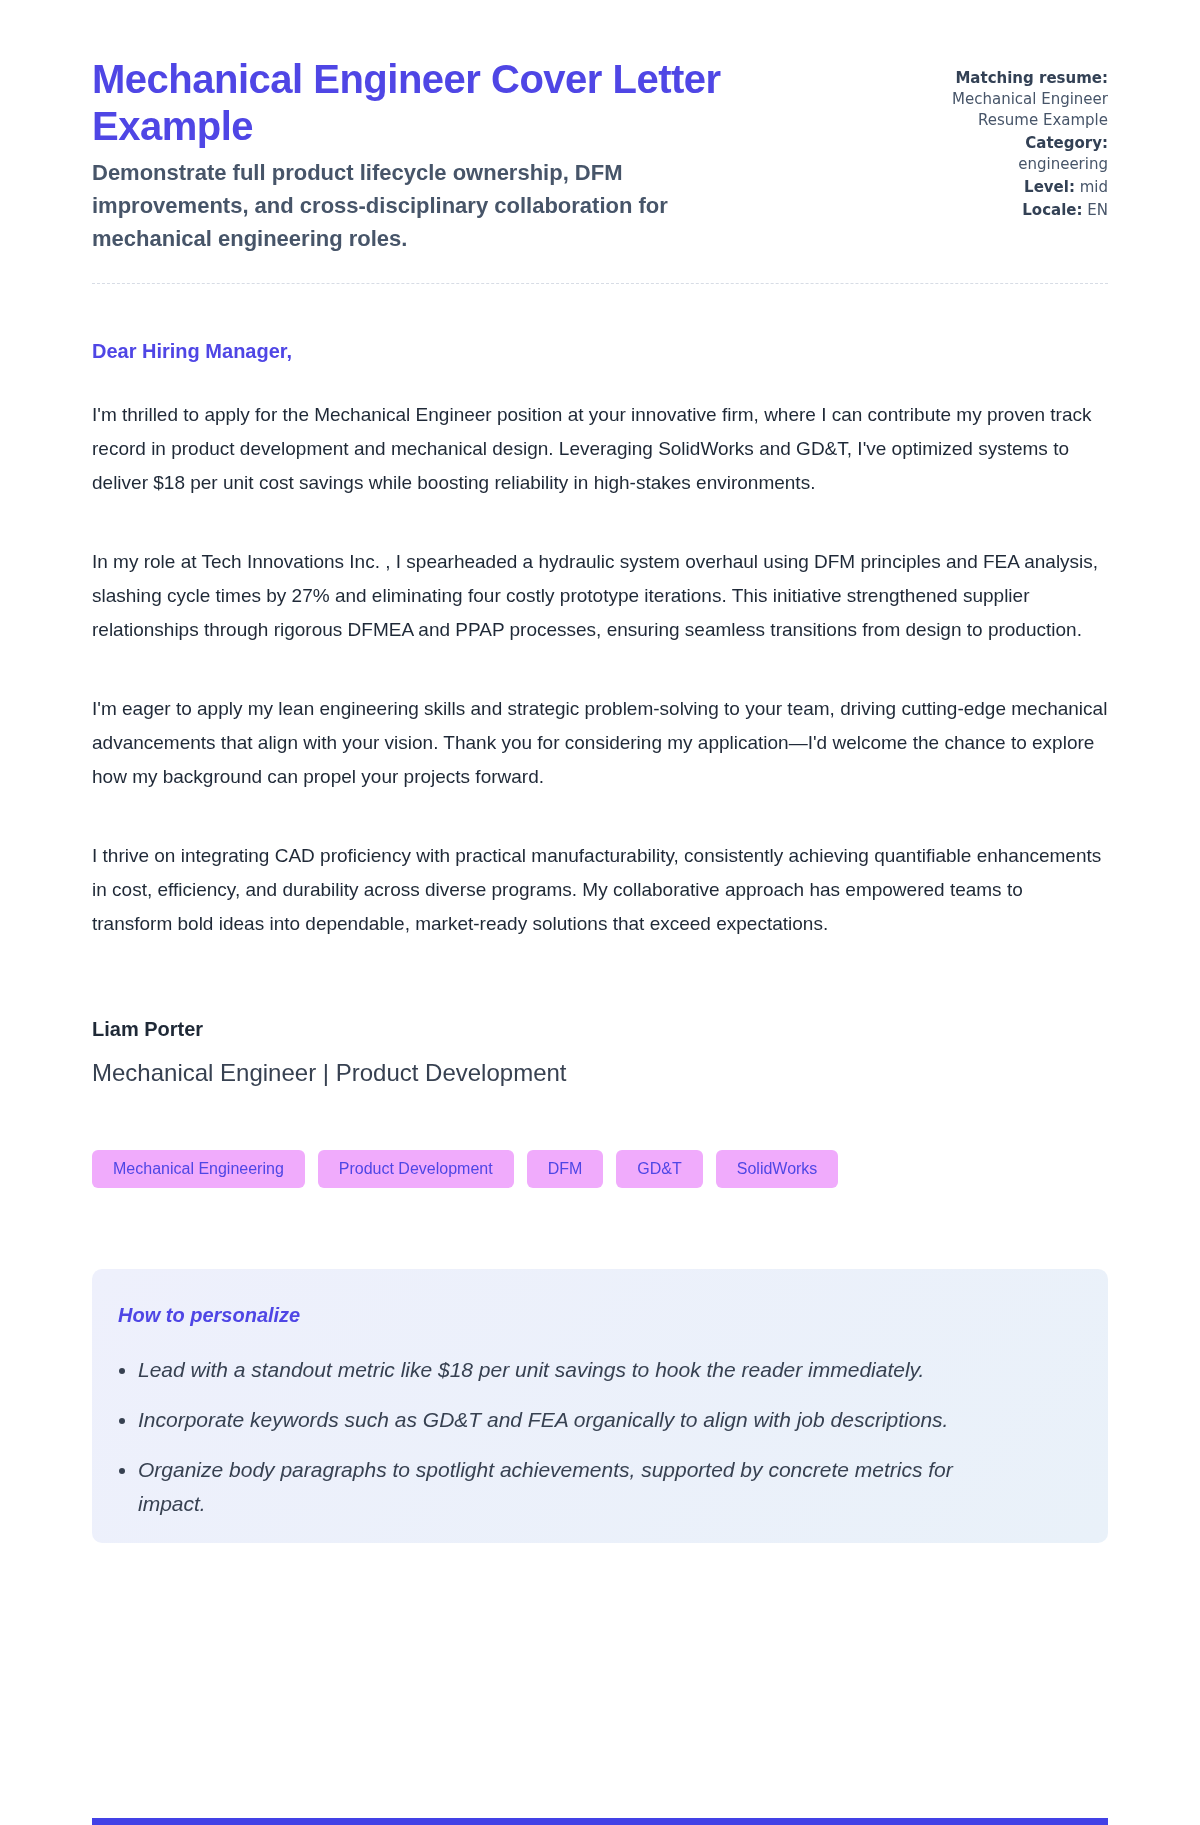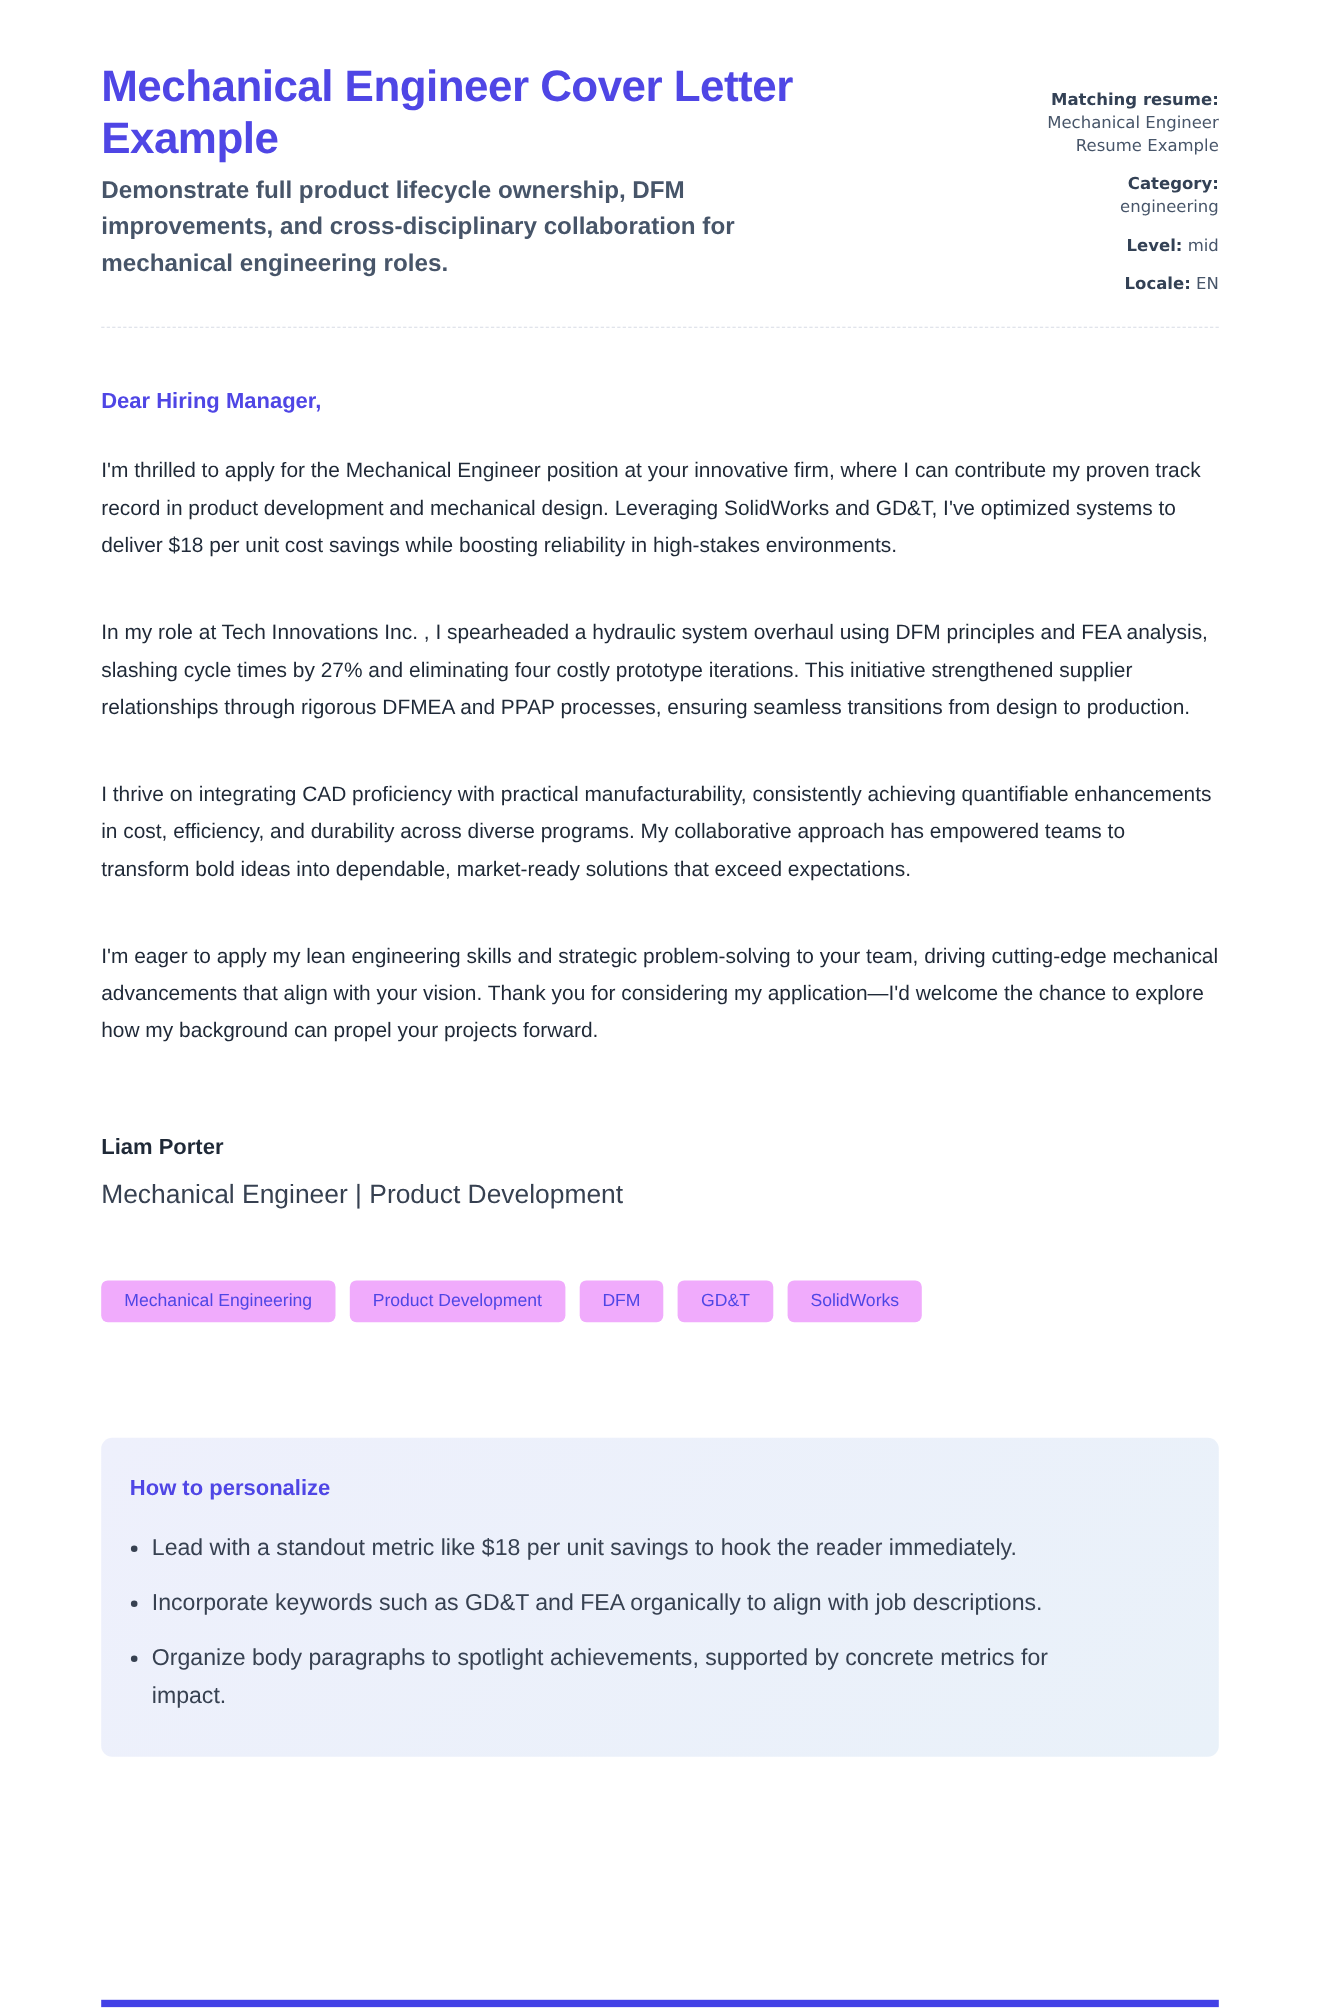--- a/index.html
+++ b/index.html
@@ -5,38 +5,38 @@
   html,body { margin:0; padding:0; background:#ffffff; }
   body { font-family:"Liberation Sans", sans-serif; color:#1f2937; }
   .page { position:relative; width:1200px; height:1825px; margin:0 auto; background:#ffffff; overflow:hidden;border-radius:29px; }
   .container { width:1016px; margin:0 auto; }
 
   
   .header { display:flex; justify-content:space-between; align-items:flex-start; padding-top:56px; }
   .page-title { margin:0; max-width:690px; font-size:40px; line-height:47px; font-weight:700; color:#4f46e5; letter-spacing:-0.5px; }
   .page-subtitle { margin:6px 0 0; max-width:660px; font-size:22px; line-height:33px; font-weight:700; color:#475569; }
   .meta { width:200px; text-align:right; font-family:"DejaVu Sans", sans-serif; font-size:15px; line-height:21px; color:#475569; padding-top:10px; }
-  .meta-group { margin-top:14px; }
+  .meta-group { margin-top:2px; }
   .meta-label { font-weight:700; color:#334155; }
   .meta-label.block { display:block; }
 
   .divider { border:none; border-top:1px dashed #d7dce5; margin:28px 0 0; }
 
   
   .salutation { margin:54px 0 33px; font-size:20px; line-height:27px; font-weight:700; color:#4f46e5; }
   .para { margin:4px 0 45px; font-size:19px; line-height:34px; color:#1f2937; }
   .sig-name { margin:76px 0 0; font-size:20px; line-height:24px; font-weight:700; color:#1f2937; }
   .sig-role { margin:20px 0 0; font-size:24px; line-height:23px; color:#374151; }
 
   
   .tags { margin-top:66px; display:flex; flex-wrap:wrap; gap:13px; }
   .tag { display:inline-block; background:#f0abfc; color:#4f46e5; font-size:16px; line-height:20px; padding:9px 21px; border-radius:6px; white-space:nowrap; }
 
   
-  .panel { margin-top:105px; border-radius:10px; background:linear-gradient(135deg,#eef0fc 0%, #e9f1f9 100%); padding:34px 26px 38px; }
+  .panel { margin-top:81px; border-radius:10px; background:linear-gradient(135deg,#eef0fc 0%, #e9f1f9 100%); padding:34px 26px 22px;font-style:italic; }
   .panel-heading { margin:0; font-size:20px; line-height:24px; font-weight:700; color:#4f46e5; }
   .panel-list { margin:26px 0 0; padding:0 0 0 20px; }
   .panel-list li { font-size:21px; line-height:34px; color:#374151; max-width:880px; }
   .panel-list li + li { margin-top:16px; }
 
   .bottom-bar { position:absolute; left:92px; bottom:0; width:1016px; height:7px; background:#4341e6; }
 </style>
 </head>
 <body>
 
@@ -68,22 +68,22 @@
       </aside>
     </header>
 
     <hr class="divider">
 
     <section class="letter">
       <p class="salutation">Dear Hiring Manager,</p>
       <div>
           <p class="para">I'm thrilled to apply for the Mechanical Engineer position at your innovative firm, where I can contribute my proven track record in product development and mechanical design. Leveraging SolidWorks and GD&amp;T, I've optimized systems to deliver $18 per unit cost savings while boosting reliability in high-stakes environments.</p>
           <p class="para">In my role at Tech Innovations Inc. , I spearheaded a hydraulic system overhaul using DFM principles and FEA analysis, slashing cycle times by 27% and eliminating four costly prototype iterations. This initiative strengthened supplier relationships through rigorous DFMEA and PPAP processes, ensuring seamless transitions from design to production.</p>
+          <p class="para">I'm eager to apply my lean engineering skills and strategic problem-solving to your team, driving cutting-edge mechanical advancements that align with your vision. Thank you for considering my application—I'd welcome the chance to explore how my background can propel your projects forward.</p>
           <p class="para">I thrive on integrating CAD proficiency with practical manufacturability, consistently achieving quantifiable enhancements in cost, efficiency, and durability across diverse programs. My collaborative approach has empowered teams to transform bold ideas into dependable, market-ready solutions that exceed expectations.</p>
-          <p class="para">I'm eager to apply my lean engineering skills and strategic problem-solving to your team, driving cutting-edge mechanical advancements that align with your vision. Thank you for considering my application—I'd welcome the chance to explore how my background can propel your projects forward.</p>
         </div>
       <p class="sig-name">Liam Porter</p>
       <p class="sig-role">Mechanical Engineer | Product Development</p>
     </section>
 
     <div class="tags">
         <span class="tag">Mechanical Engineering</span>
         <span class="tag">Product Development</span>
         <span class="tag">DFM</span>
         <span class="tag">GD&amp;T</span>

